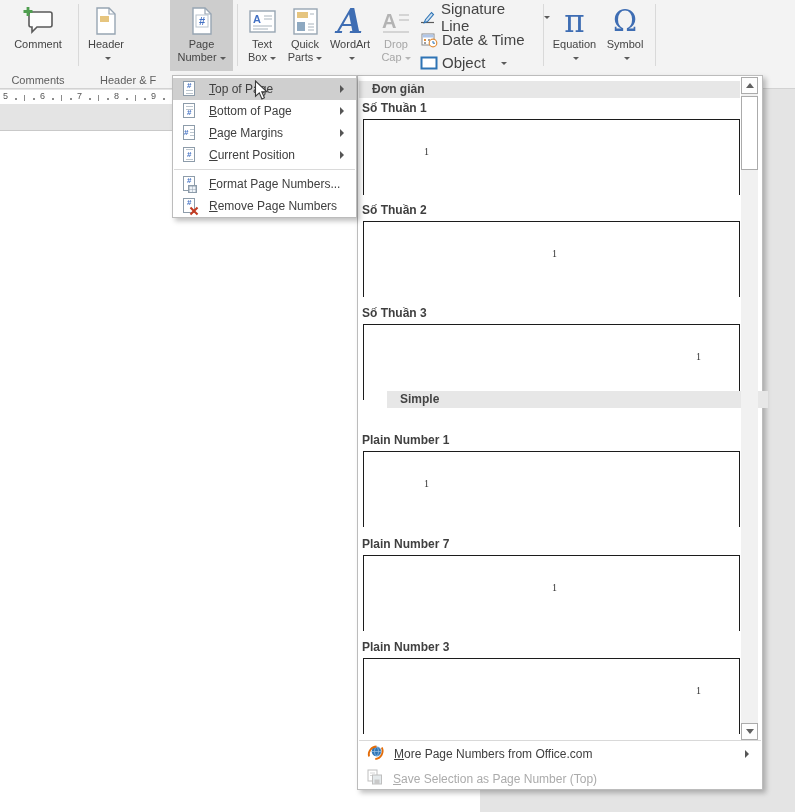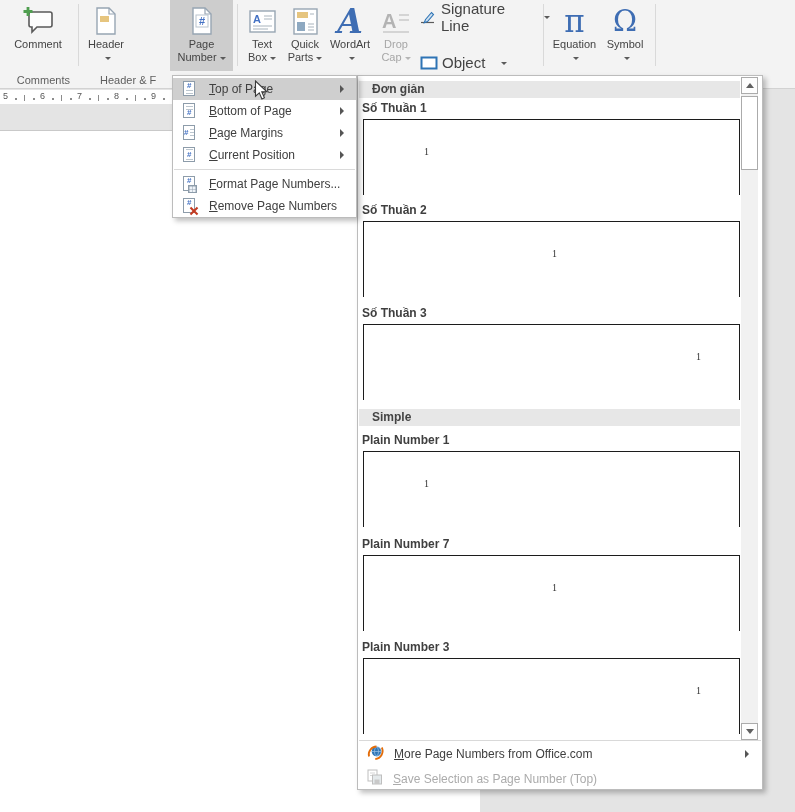--- a/index.html
+++ b/index.html
@@ -191,20 +191,34 @@
     <span class="sicon">
       <svg width="16" height="16" viewBox="0 0 16 16">
           <path d="M1 13.5 h13" stroke="#5a5a5a" stroke-width="1.2"></path>
           <path d="M5.5 10.5 L11.5 3.5 l2 2 -6 7 -3.3 1.2 z" fill="#cfe0f0" stroke="#2e74b5" stroke-width="1.1"></path>
         </svg>
     </span>
     <span>Signature Line</span>
     <i class="dd" style="margin-left:12px;"></i>
   </div>
 
+  <div class="small-row" style="top:29px;">
+    <span class="sicon">
+      <svg width="17" height="16" viewBox="0 0 17 16">
+          <rect x="1" y="2" width="12" height="11" fill="#fff" stroke="#8a8a8a"></rect>
+          <rect x="1.5" y="2.5" width="11" height="3" fill="#b0c6e8"></rect>
+          <rect x="3" y="7" width="2" height="2" fill="#e08f3c"></rect>
+          <rect x="7" y="7" width="2" height="2" fill="#9e9e9e"></rect>
+          <rect x="3" y="10" width="2" height="2" fill="#9e9e9e"></rect>
+          <circle cx="12" cy="11" r="3.8" fill="#fff" stroke="#e08f3c" stroke-width="1.2"></circle>
+          <path d="M12 9 v2.2 h2" stroke="#2e74b5" fill="none" stroke-width="1"></path>
+        </svg>
+    </span>
+    <span>Date &amp; Time</span>
+  </div>
 
   <div class="small-row" style="top:52px;">
     <span class="sicon">
       <svg width="18" height="14" viewBox="0 0 18 14">
           <rect x="1.5" y="1.5" width="15" height="11" fill="#fff" stroke="#2e74b5" stroke-width="2"></rect>
         </svg>
     </span>
     <span>Object</span>
     <i class="dd" style="margin-left:16px;"></i>
   </div>
@@ -222,21 +236,21 @@
   <div class="big-btn" style="left:601px;width:48px;">
     <span class="bicon">
       <span class="char-icon" style="font-size:29px;line-height:30px;">Ω</span>
     </span>
     <span class="bl1">Symbol</span>
     <span class="bl2"><i class="dd"></i></span>
   </div>
 
   <div class="vsep" style="left:655px;"></div>
 
-  <div class="grp-label" style="left:6px;width:64px;text-align:right;">Comments</div>
+  <div class="grp-label" style="left:6px;width:64px;text-align:center;">Comments</div>
   <div class="grp-label" style="left:100px;">Header &amp; F</div>
 </div>
 
 <div class="ruler">
     <span class="rnum" style="left: 3px;">5</span>
     <i class="rdot" style="left: 15px;"></i>
     <i class="rtick" style="left: 24px;"></i>
     <i class="rdot" style="left: 33px;"></i>
     <span class="rnum" style="left: 40px;">6</span>
     <i class="rdot" style="left: 52px;"></i>
@@ -343,21 +357,21 @@
       </div>
   </div>
 
   <div class="gal-item" style="top:229px;height:98px;">
     <span class="gal-lbl">Số Thuần 3</span>
     <div class="preview">
         <span class="pos-right">1</span>
       </div>
   </div>
 
-  <div class="gal-h" style="top:333px;">Simple</div>
+  <div class="gal-h" style="top:315px;margin-left:28px;">Simple</div>
 
   <div class="gal-item" style="top:356px;height:98px;">
     <span class="gal-lbl">Plain Number 1</span>
     <div class="preview">
         <span class="pos-left">1</span>
       </div>
   </div>
 
   <div class="gal-item" style="top:460px;height:98px;">
     <span class="gal-lbl">Plain Number 7</span>

